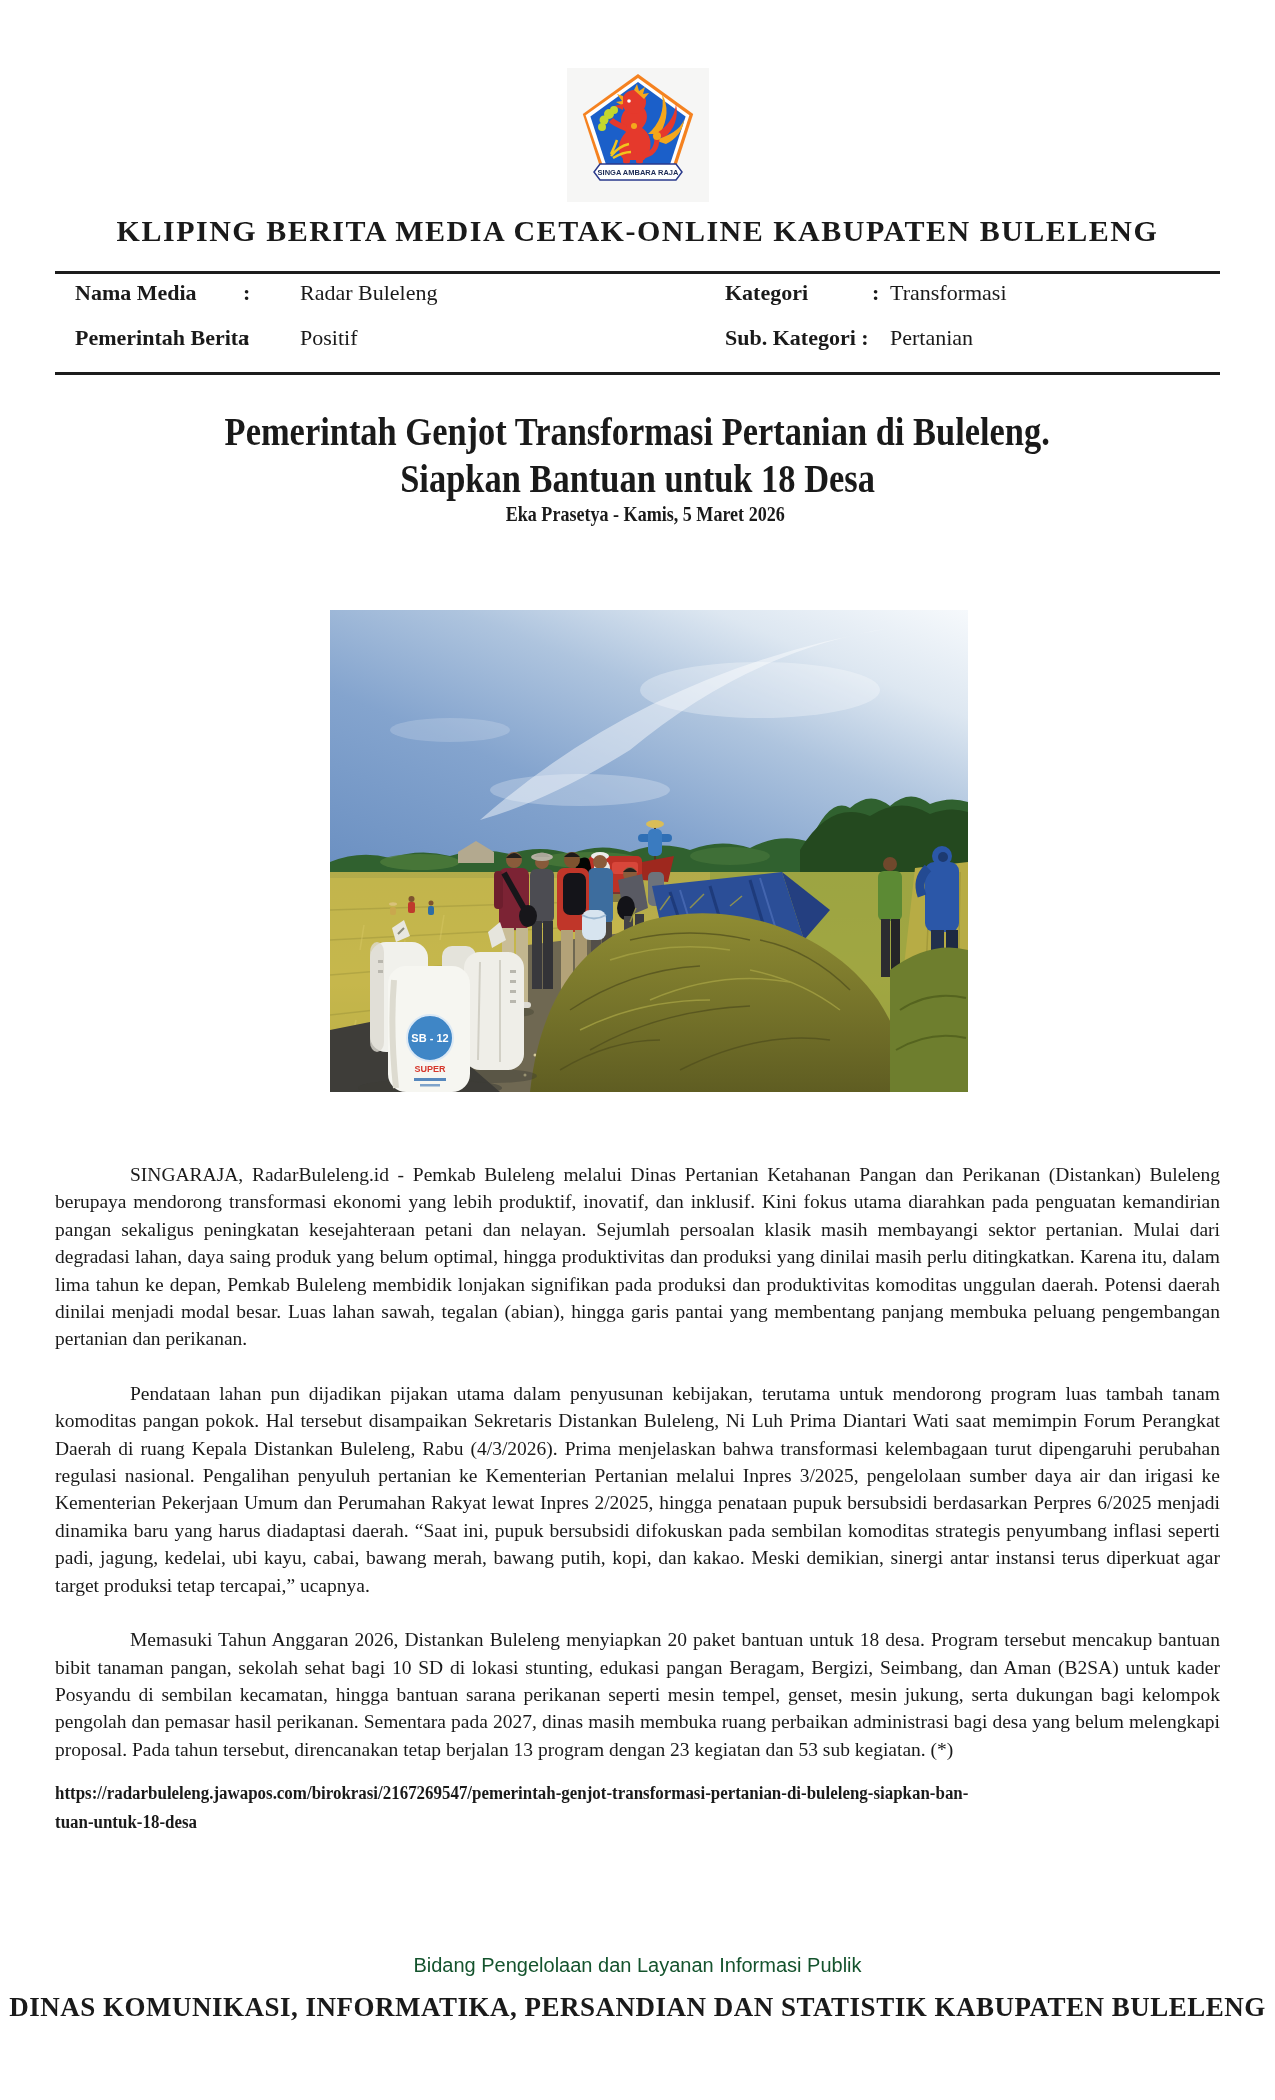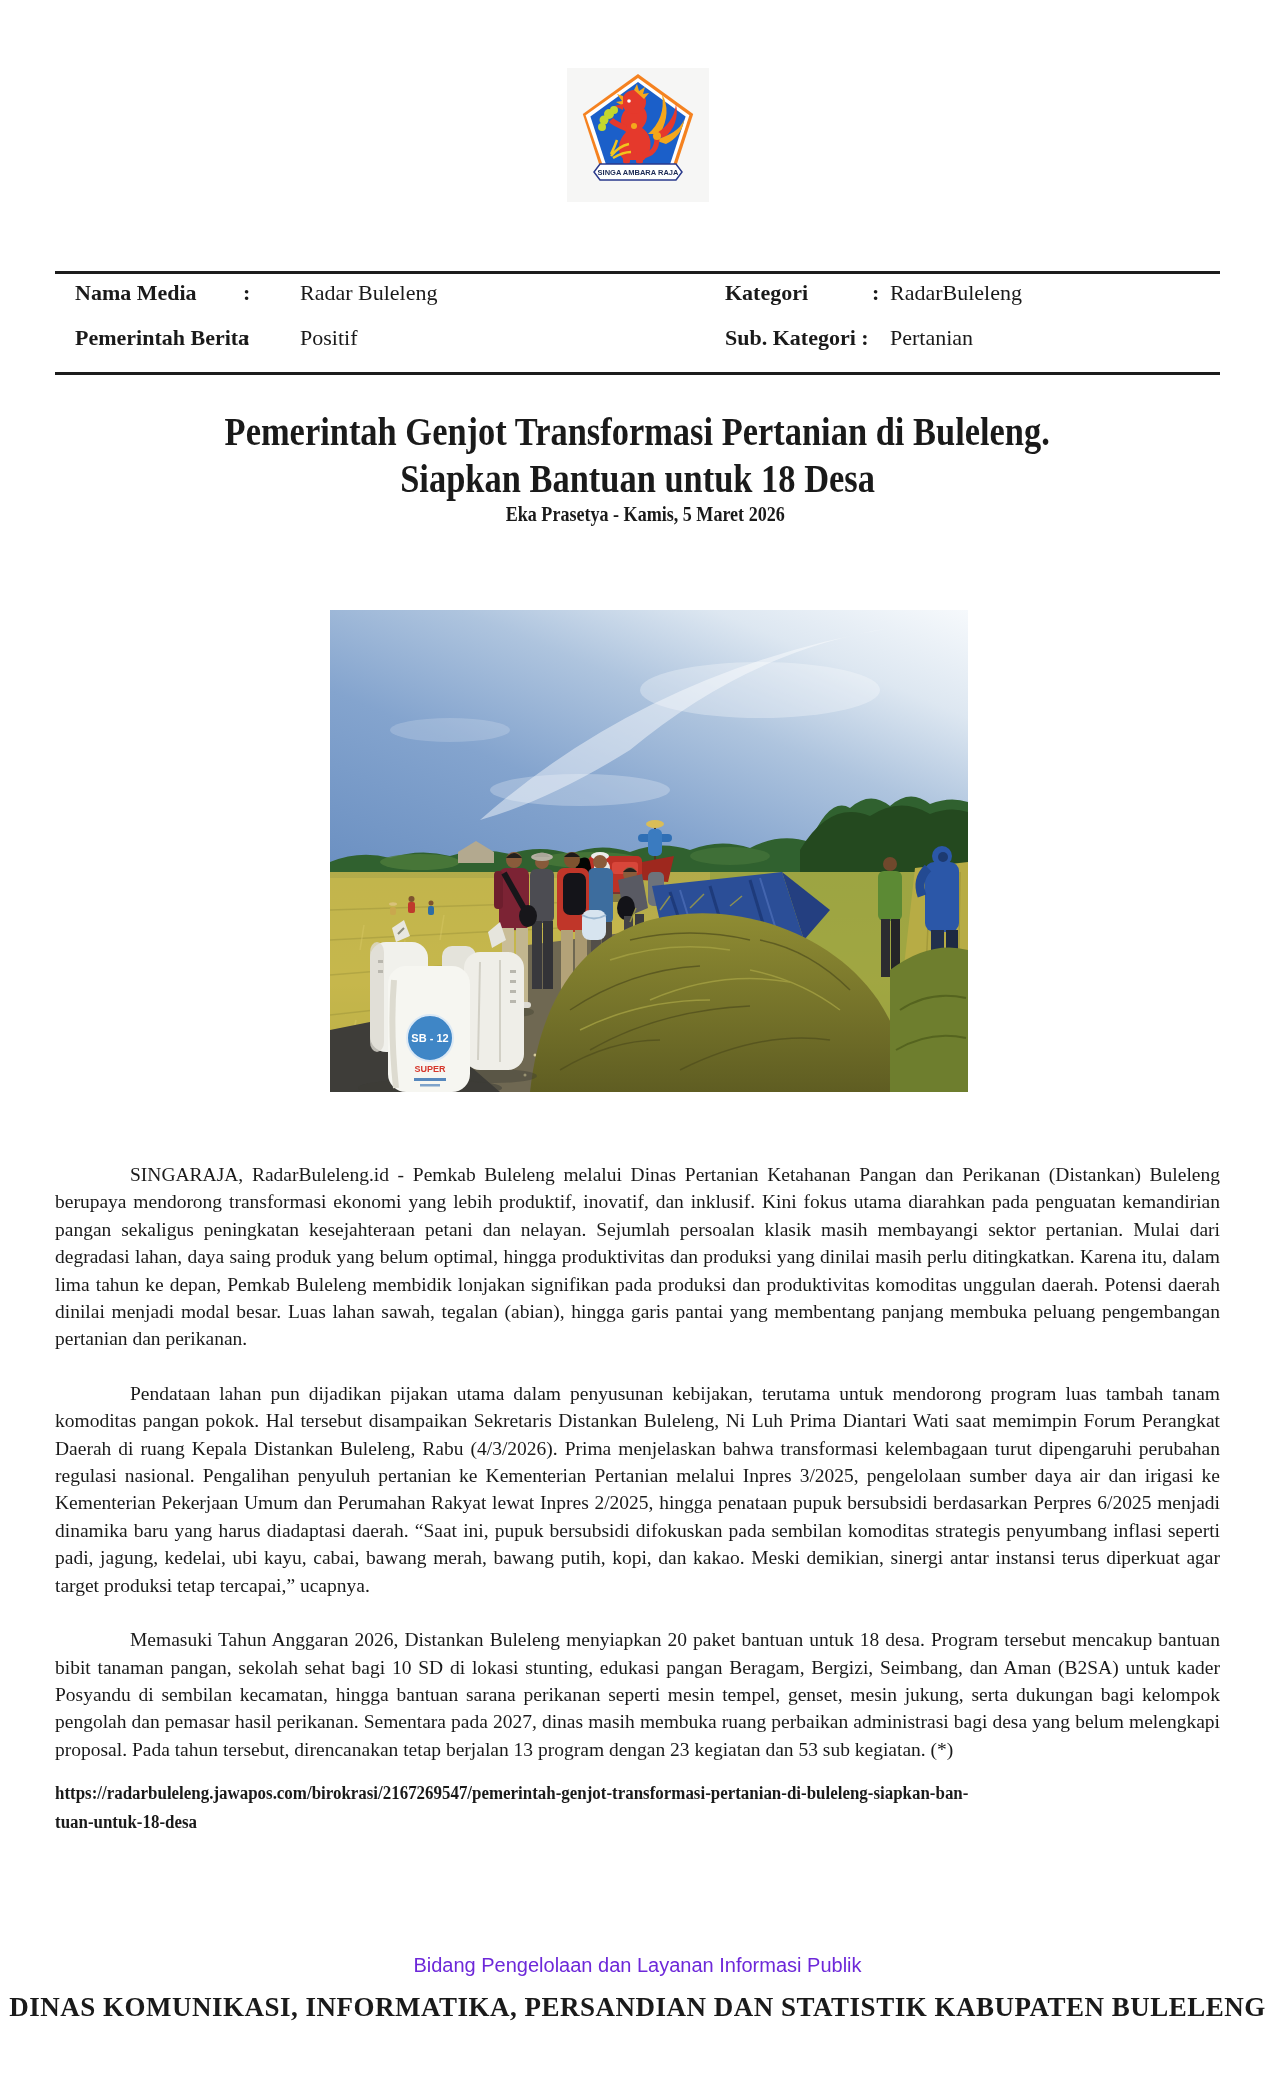--- a/index.html
+++ b/index.html
@@ -44,21 +44,21 @@
     position:absolute; top:1161px; left:55px; width:1165px;
     font-size:19.5px; line-height:27.4px; text-align:justify;
   }
   .body-text p { margin:0 0 27px 0; text-indent:75px; }
   .article-url {
     position:absolute; top:1779px; left:55px; width:1165px;
     font-weight:700; font-size:18px; line-height:29px;
   }
   .article-url .cond { display:inline-block; transform:scaleX(0.94); transform-origin:left center; white-space:nowrap; }
   .footer { position:absolute; top:1954px; left:0; width:100%; text-align:center; }
-  .footer-line1 { font-family:"Liberation Sans","DejaVu Sans",sans-serif; font-size:20px; color:#6d28d9; }
+  .footer-line1 { font-family:"Liberation Sans","DejaVu Sans",sans-serif; font-size:20px; color:#14532d; }
   .footer-line2 { font-size:27px; font-weight:700; letter-spacing:0.5px; margin-top:15px; white-space:nowrap; }
 </style>
 </head>
 <body>
 
 <div class="page">
 
   <div class="logo-wrap">
     <svg width="142" height="134" viewBox="0 0 142 134">
       <rect x="0" y="0" width="142" height="134" fill="#f6f6f5"></rect>
@@ -92,41 +92,42 @@
       <circle cx="35" cy="59" r="4" fill="#c3d82e"></circle>
       <circle cx="47" cy="42" r="4" fill="#c3d82e"></circle>
 
       <path d="M44,88 Q52,78 62,76 M46,90 Q56,84 64,84 M44,86 Q48,78 50,72" stroke="#f2c51d" stroke-width="2.5" fill="none"></path>
 
       <path d="M33,96 L109,96 L115,104 L109,112 L33,112 L27,104 Z" fill="#ffffff" stroke="#2a3a8c" stroke-width="1.5"></path>
       <text x="71" y="107" text-anchor="middle" font-size="7.5" font-weight="bold" fill="#1c2a55" font-family="Liberation Sans, sans-serif">SINGA AMBARA RAJA</text>
     </svg>
   </div>
 
+  <div class="main-title">KLIPING BERITA MEDIA CETAK-ONLINE KABUPATEN BULELENG</div>
 
   <div class="rule rule-top"></div>
 
   <div class="meta">
     <div class="meta-col meta-col-left">
       <div class="meta-row">
         <span class="m-label">Nama Media</span>
         <span class="m-colon">:</span>
         <span class="m-value">Radar Buleleng</span>
       </div>
       <div class="meta-row">
         <span class="m-label">Pemerintah Berita</span>
         <span class="m-colon">:</span>
         <span class="m-value">Positif</span>
       </div>
     </div>
     <div class="meta-col meta-col-right">
       <div class="meta-row">
         <span class="m-label">Kategori</span>
         <span class="m-colon">:</span>
-        <span class="m-value">RadarBuleleng</span>
+        <span class="m-value">Transformasi</span>
       </div>
       <div class="meta-row">
         <span class="m-label wide">Sub. Kategori :</span>
         <span class="m-value">Pertanian</span>
       </div>
     </div>
   </div>
 
   <div class="rule rule-bottom"></div>
 

